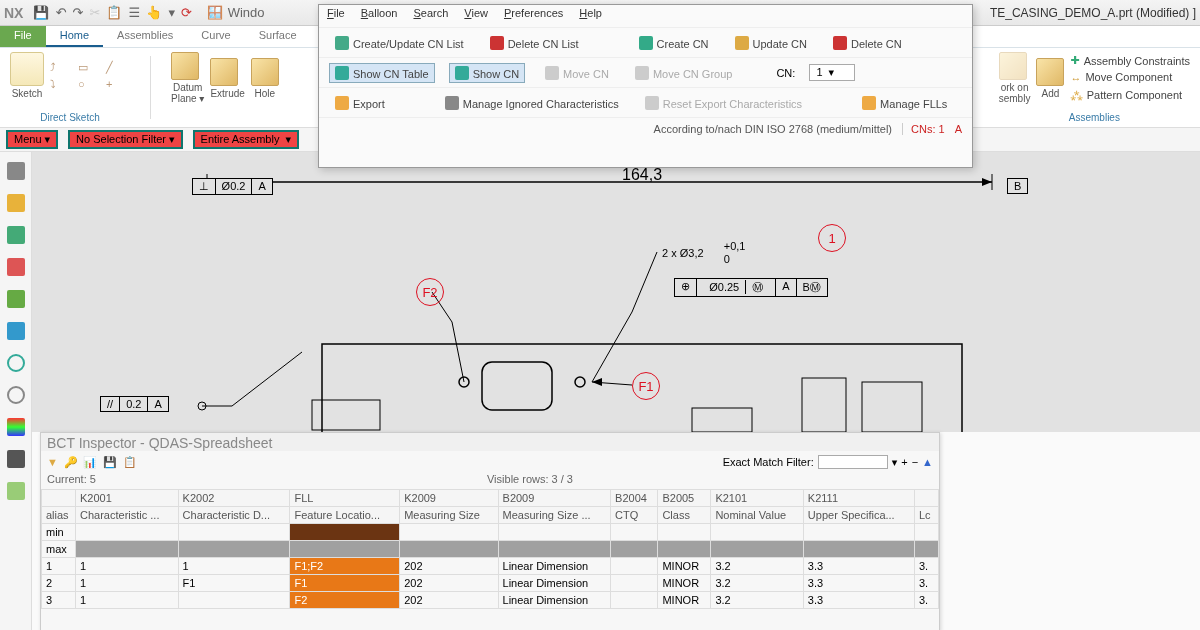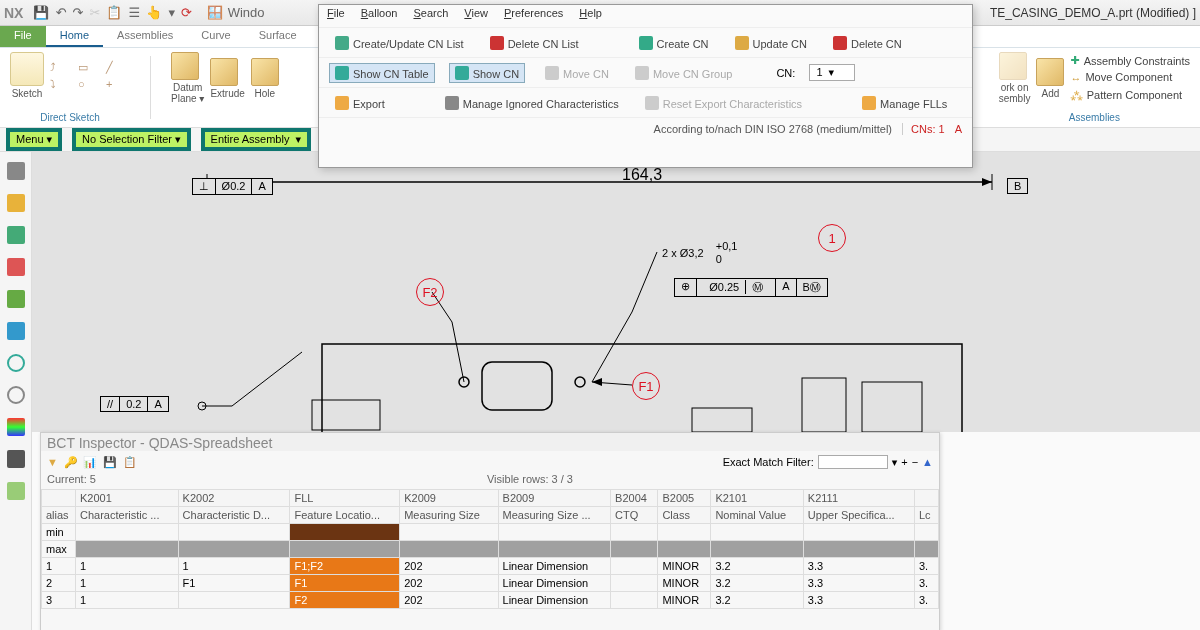--- a/index.html
+++ b/index.html
@@ -17,21 +17,21 @@
 .rib-group{display:flex;flex-direction:column;align-items:center}
 .rib-top{display:flex;gap:6px;align-items:center}
 .rib-sep{width:1px;background:#ddd;margin:4px 0}
 .big-ico{width:34px;height:34px;border:1px solid #d8c98f;background:#f9f3df;border-radius:3px}
 .cube-ico{width:28px;height:28px;background:linear-gradient(135deg,#f9e4a8,#e0b866);border:1px solid #c8a35c;border-radius:2px}
 .rib-label{font-size:10px;color:#555;margin-top:2px}
 .group-name{font-size:10px;color:#3a7ca8;margin-top:auto}
 .rib-asm{display:flex;flex-direction:column;gap:4px;color:#444;font-size:11px}
 .rib-asm div{display:flex;align-items:center;gap:4px}
 .nx-toolbar2{height:24px;background:#f5f5f5;border-bottom:1px solid #ddd;display:flex;align-items:center;gap:10px;padding:0 6px}
-.nx-combo{border:4px solid #0f766e;background:#bef264;padding:1px 6px;font-size:11px}
+.nx-combo{border:2px solid #0f766e;background:#ef4444;padding:1px 6px;font-size:11px}
 .leftbar{position:absolute;left:0;top:152px;width:32px;bottom:0;background:#f5f5f5;border-right:1px solid #ddd;display:flex;flex-direction:column;gap:14px;padding-top:10px;align-items:center}
 .lb-ico{width:18px;height:18px;border-radius:2px}
 .canvas{position:absolute;left:32px;top:152px;right:0;height:280px;background:#e2e2e2;overflow:hidden}
 .fcf{position:absolute;display:flex;border:1.5px solid #000;background:#e2e2e2;font-size:13px;font-family:Arial}
 .fcf span{border-right:1.5px solid #000;padding:1px 6px}
 .fcf span:last-child{border-right:none}
 .balloon{position:absolute;width:28px;height:28px;border:1.5px solid #d12;color:#d12;border-radius:50%;display:flex;align-items:center;justify-content:center;font-size:13px;background:transparent}
 .dlg{position:absolute;left:318px;top:4px;width:655px;height:164px;background:#fafafa;border:1px solid #999;box-shadow:2px 2px 8px rgba(0,0,0,0.2)}
 .dlg-title{height:26px;display:flex;align-items:center;padding:0 8px;border-bottom:1px solid #ddd}
 .dlg-ico{width:14px;height:14px;border:2px solid #c33;border-radius:50%;margin-right:6px}
@@ -217,21 +217,21 @@
     </div>
 
   <div class="fcf" style="left:68px;top:244px">
     <span>//</span>
       <span>0.2</span>
       <span>A</span>
   </div>
 
   <div style="position:absolute;left:630px;top:88px;font-size:15px;font-family:Arial">
     <span>2 x  Ø3,2</span>
-    <span style="display:inline-block;vertical-align:middle;margin-left:8px;line-height:13px">
+    <span style="display:inline-block;vertical-align:middle;margin-left:16px;line-height:13px">
       <div>+0,1</div><div>0</div>
     </span>
   </div>
 
   <div class="fcf" style="left:642px;top:126px">
     <span>⊕</span>
     <span><span>Ø0.25</span><span>Ⓜ</span></span>
     <span>A</span>
     <span>BⓂ</span>
   </div>

